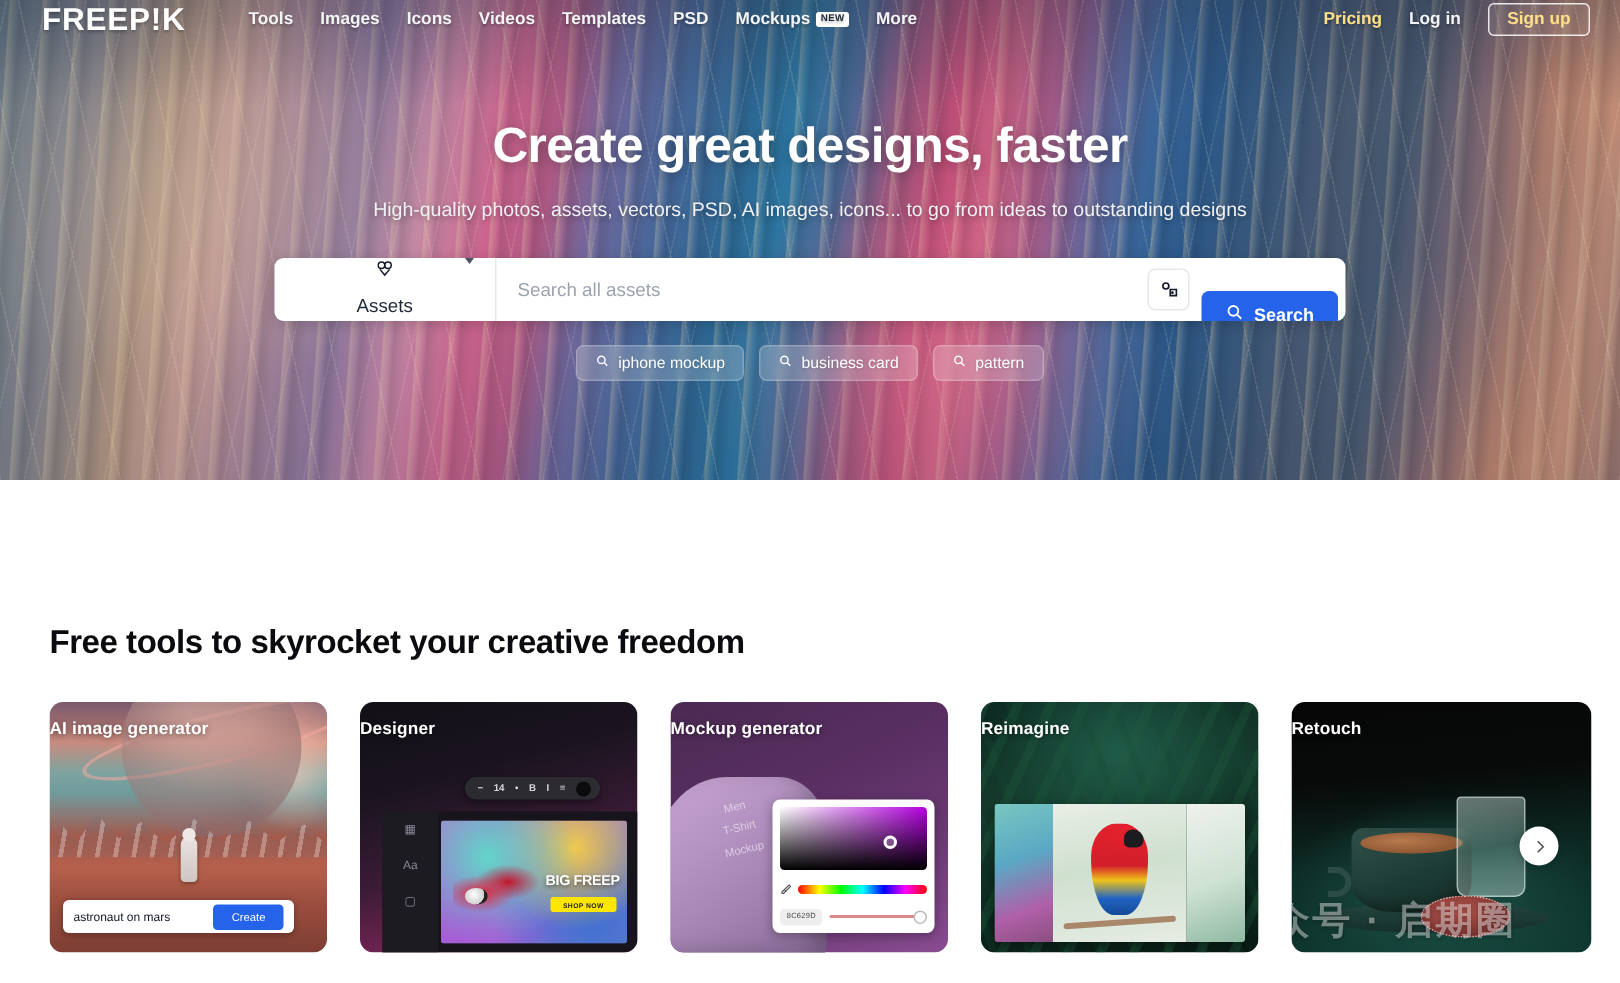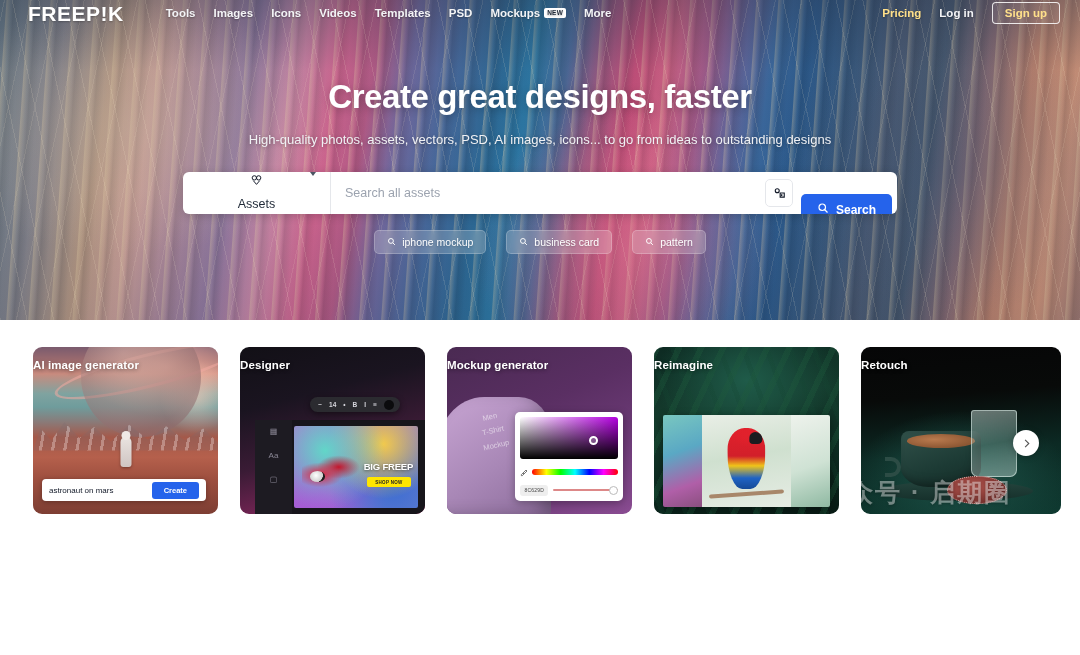--- a/index.html
+++ b/index.html
@@ -230,21 +230,21 @@
     font-family: "Liberation Sans", sans-serif;
     flex: 0 0 auto;
     margin-top: 33px;
   }
 
   
   .chips {
     margin-top: 16px;
     display: flex;
     justify-content: center;
-    gap: 20px;
+    gap: 10px;
   }
   .chip {
     background: rgba(255,255,255,.20);
     border: 1px solid rgba(255,255,255,.22);
     color: #fff;
     font-size: 10.5px;
     padding: 5px 12px;
     border-radius: 5px;
     display: flex; align-items: center; gap: 6px;
     cursor: pointer;
@@ -333,33 +333,33 @@
     background: linear-gradient(180deg,#e9e3e0,#cfc5c2);
     box-shadow: 0 1px 3px rgba(0,0,0,.35);
   }
   .c1-astro::before{
     content:""; position:absolute; top:-6px; left:1px;
     width:9px;height:9px;border-radius:50%;
     background:#efe9e6;
   }
   .c1-prompt {
     position: absolute;
-    left: 9px; right: 12px; bottom: 13px;
+    left: 9px; right: 22px; bottom: 13px;
     height: 22px;
     background: #fff;
     border-radius: 4px;
     display: flex; align-items: center;
     padding: 0 7px;
     z-index: 6;
     box-shadow: 0 1px 5px rgba(0,0,0,.3);
   }
   .c1-prompt-text { font-size: 8px; color: #111827; flex: 1; }
   .c1-create {
     background: #2563eb; color: #fff;
-    font-size: 7.5px; font-weight: 700;
+    font-size: 7.5px; font-weight: 400;
     padding: 4px 12px; border-radius: 3px;
     border: none;
     font-family: "Liberation Sans", sans-serif;
     cursor: pointer;
   }
 
   
   .c2-bg {
     position:absolute; inset:0;
     background: linear-gradient(165deg,#121016 0%,#1a1420 30%,#3a1b35 58%,#6d2350 78%,#b03a6e 100%);
@@ -707,20 +707,21 @@
               <path d="M15.5 15.5L21 21"></path>
           </svg>
         </span>
         <span>pattern</span>
       </div>
     </div>
   </div>
 </div>
 
 <div class="tools-section">
+  <div class="section-title">Free tools to skyrocket your creative freedom</div>
 
   <div class="cards-area">
     <div class="cards">
 
       <div class="card">
         <div class="c1-bg"></div>
         <div class="c1-ring"></div>
         <div class="c1-planet"></div>
         <div class="c1-mountains"></div>
         <div class="c1-astro"></div>

